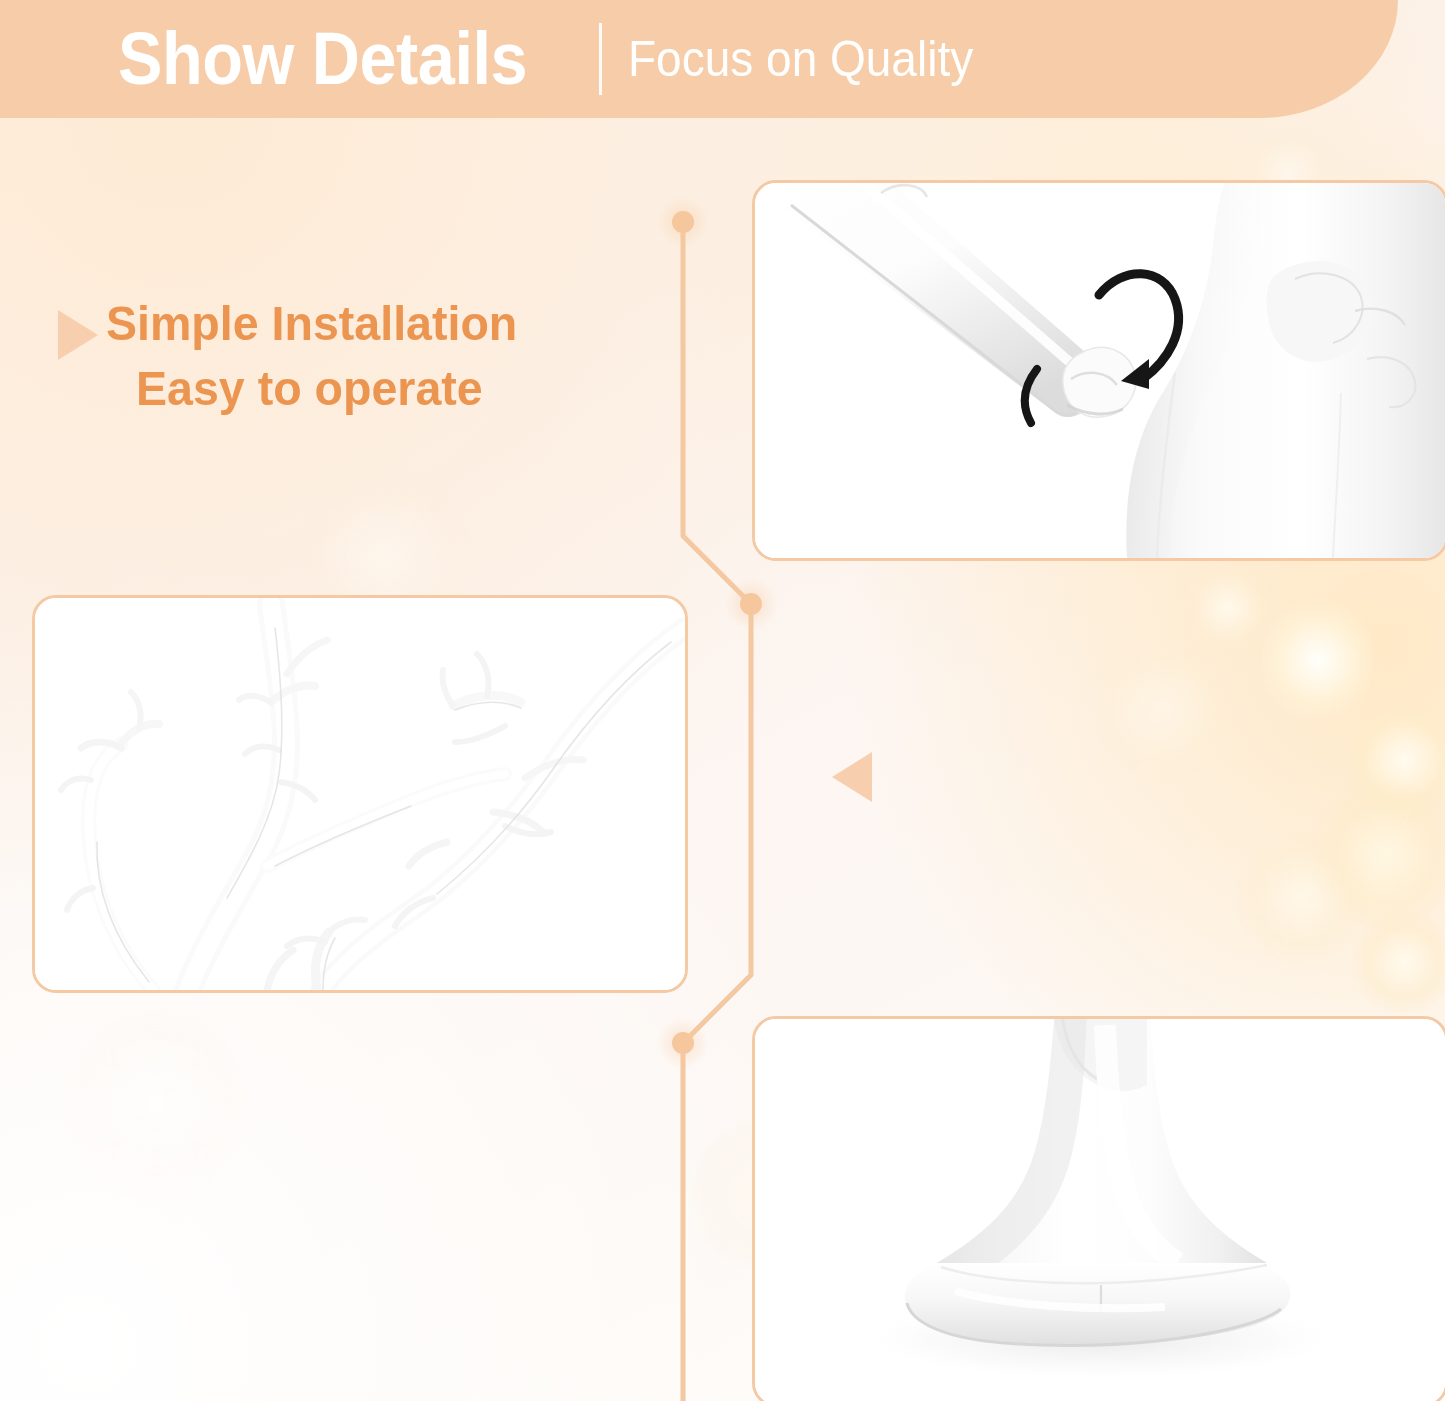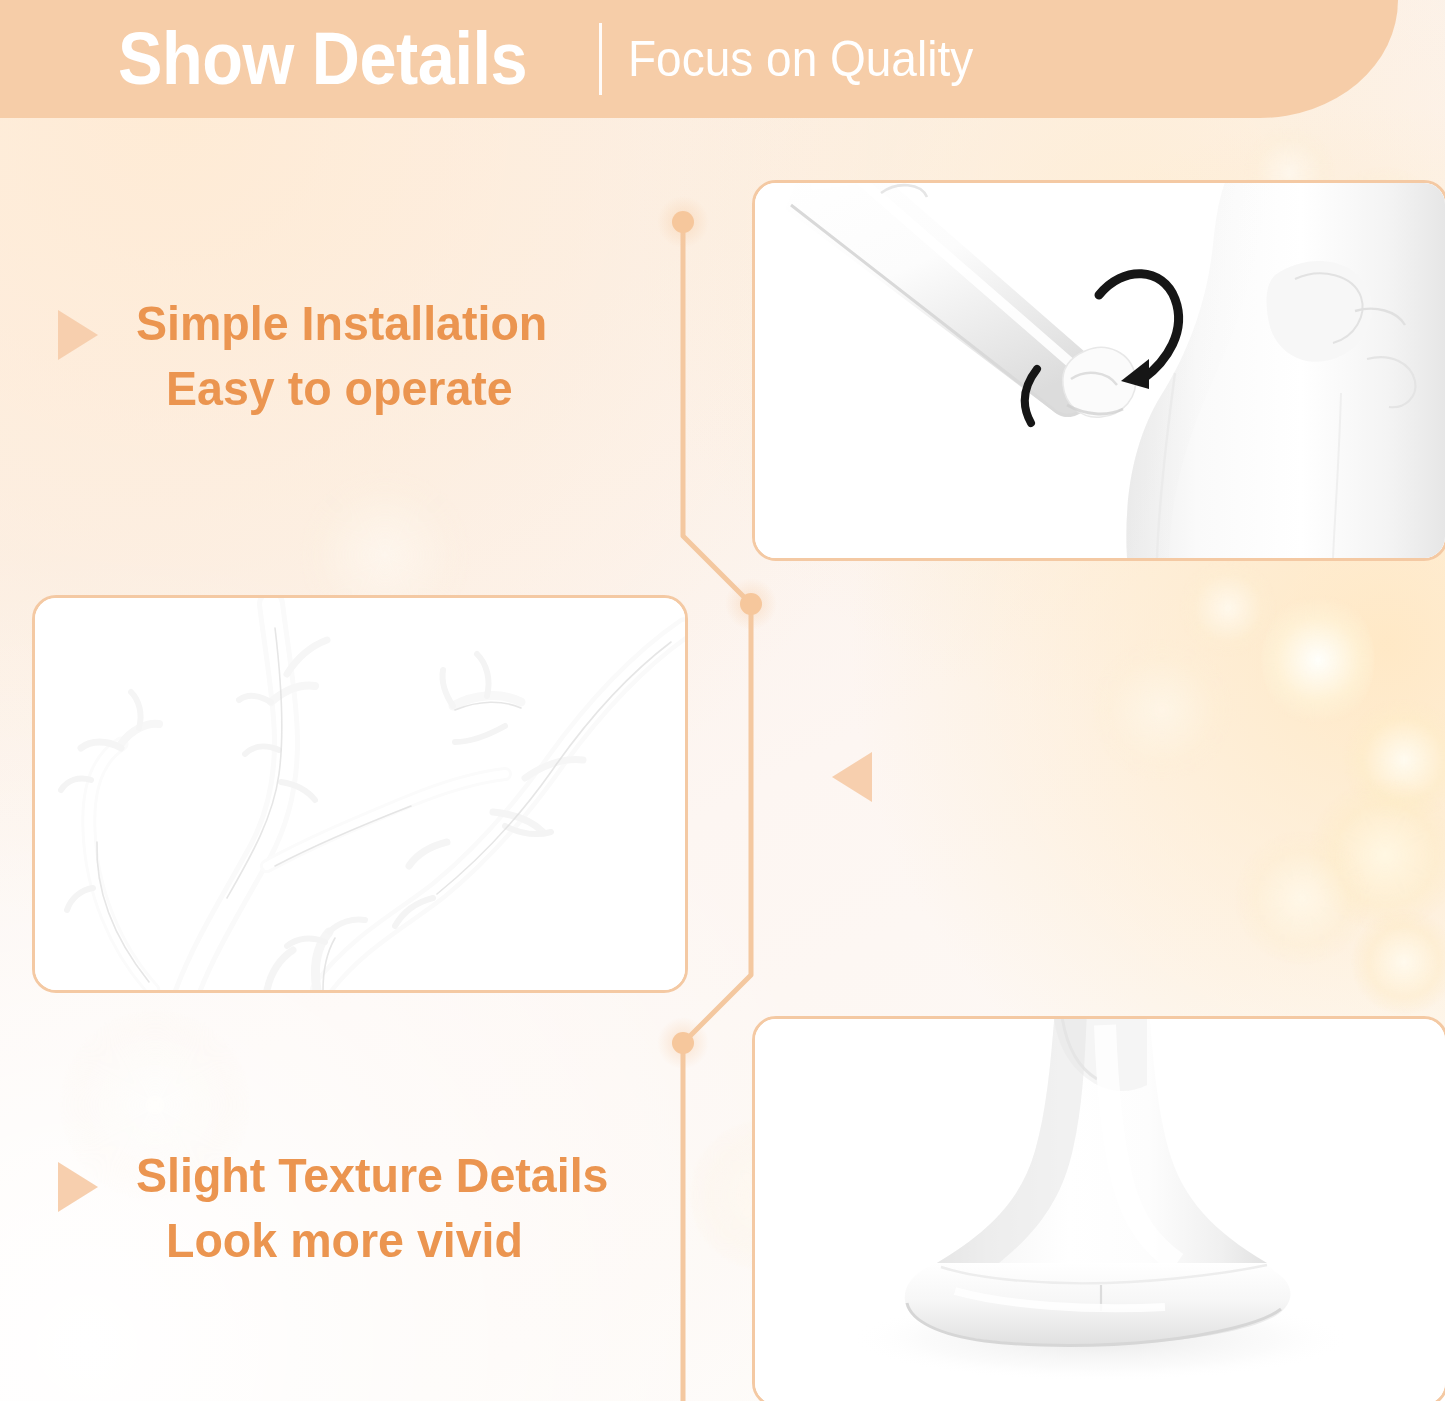--- a/index.html
+++ b/index.html
@@ -108,21 +108,21 @@
     margin-top: -27px;
     border-radius: 50%;
     background: radial-gradient(circle, rgba(246,199,156,0.45) 0%, rgba(246,199,156,0.0) 68%);
   }
 
   
   .feature {
     position: absolute;
     display: flex;
     align-items: flex-start;
-    gap: 38px;
+    gap: 8px;
   }
   .tri {
     flex: 0 0 auto;
     width: 0;
     height: 0;
     margin-top: 14px;
   }
   .tri-right {
     border-top: 25px solid transparent;
     border-bottom: 25px solid transparent;
@@ -211,27 +211,20 @@
     <div class="feature-lines">
       <div class="feature-line l1">Simple Installation</div>
       <div class="feature-line l2">Easy to operate</div>
     </div>
   </div>
 
   <div class="feature align-right" style="left:832px;top:738px;">
     <div class="tri tri-left"></div>
   </div>
 
-  <div class="feature" style="left:58px;top:1148px;">
-    <div class="tri tri-right"></div>
-    <div class="feature-lines">
-      <div class="feature-line l1">Slight Texture Details</div>
-      <div class="feature-line l2">Look more vivid</div>
-    </div>
-  </div>
 
   <div class="card" style="left:752px;top:180px;width:690px;height:375px;">
     <div class="card-photo">
       <svg class="stem-svg" viewBox="0 0 690 375" preserveAspectRatio="xMidYMid slice">
         <defs>
           <linearGradient id="torsoG" x1="0" y1="0" x2="1" y2="0">
             <stop offset="0%" stop-color="#ededed"></stop>
             <stop offset="22%" stop-color="#fafafa"></stop>
             <stop offset="55%" stop-color="#ffffff"></stop>
             <stop offset="82%" stop-color="#f4f4f4"></stop>

